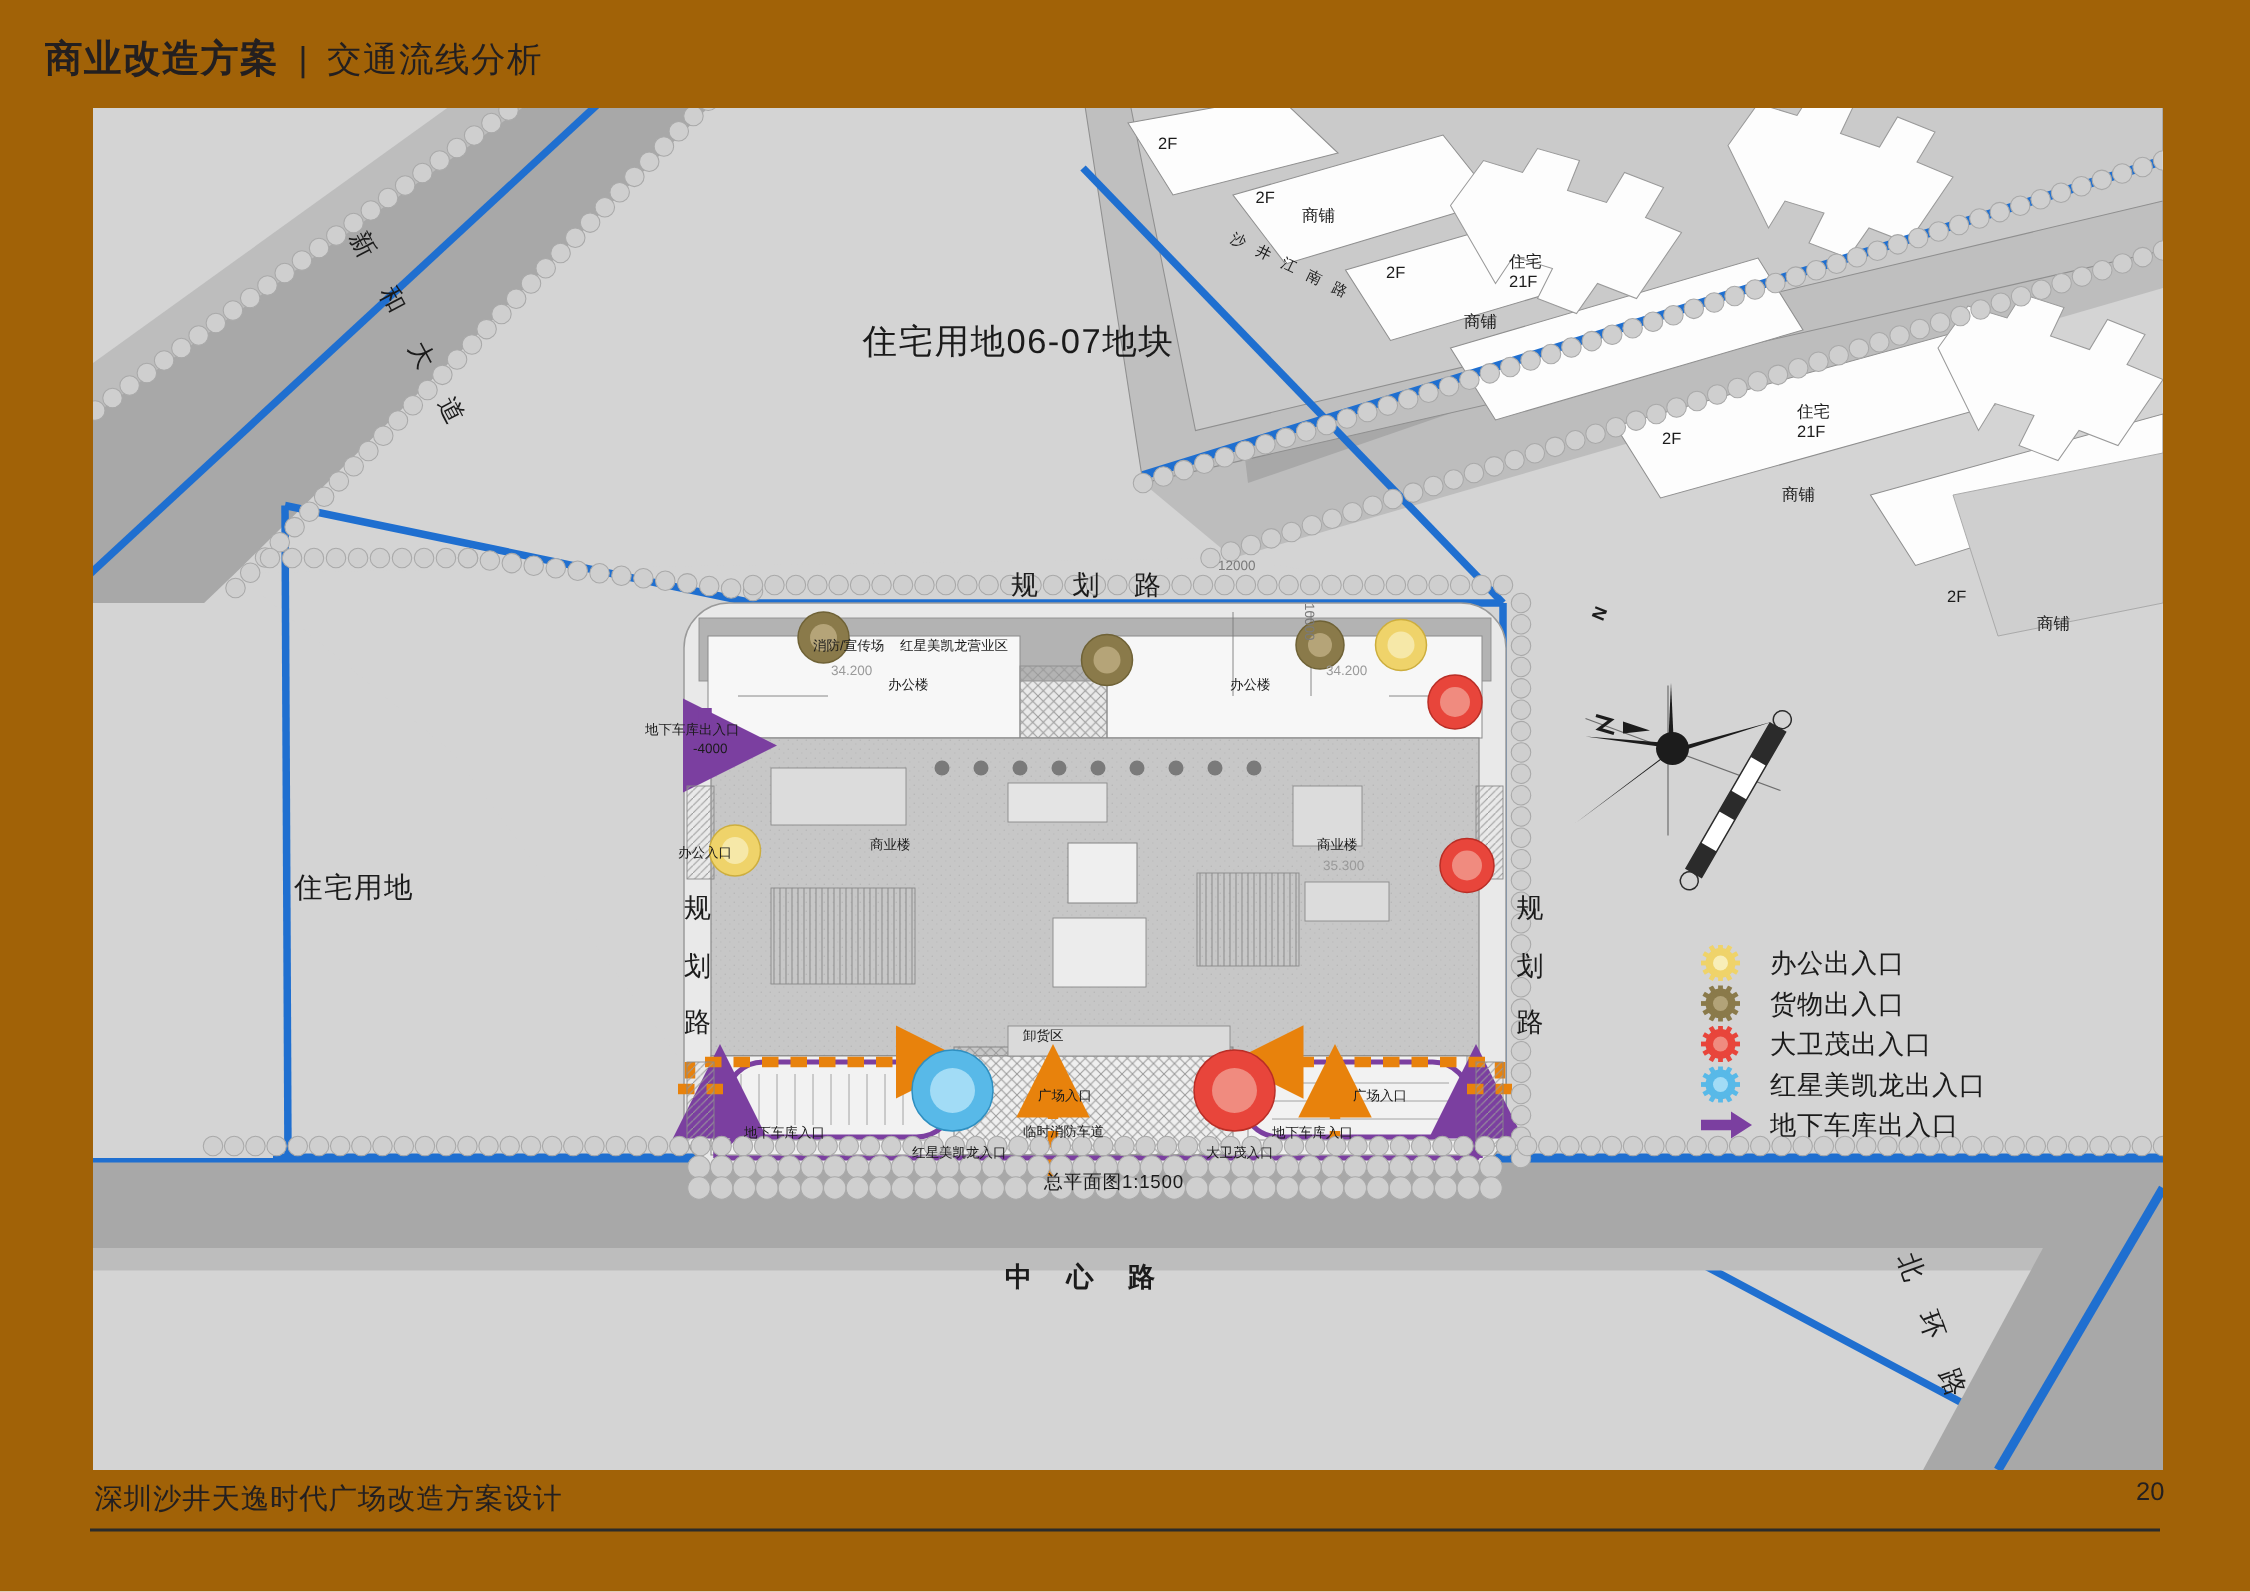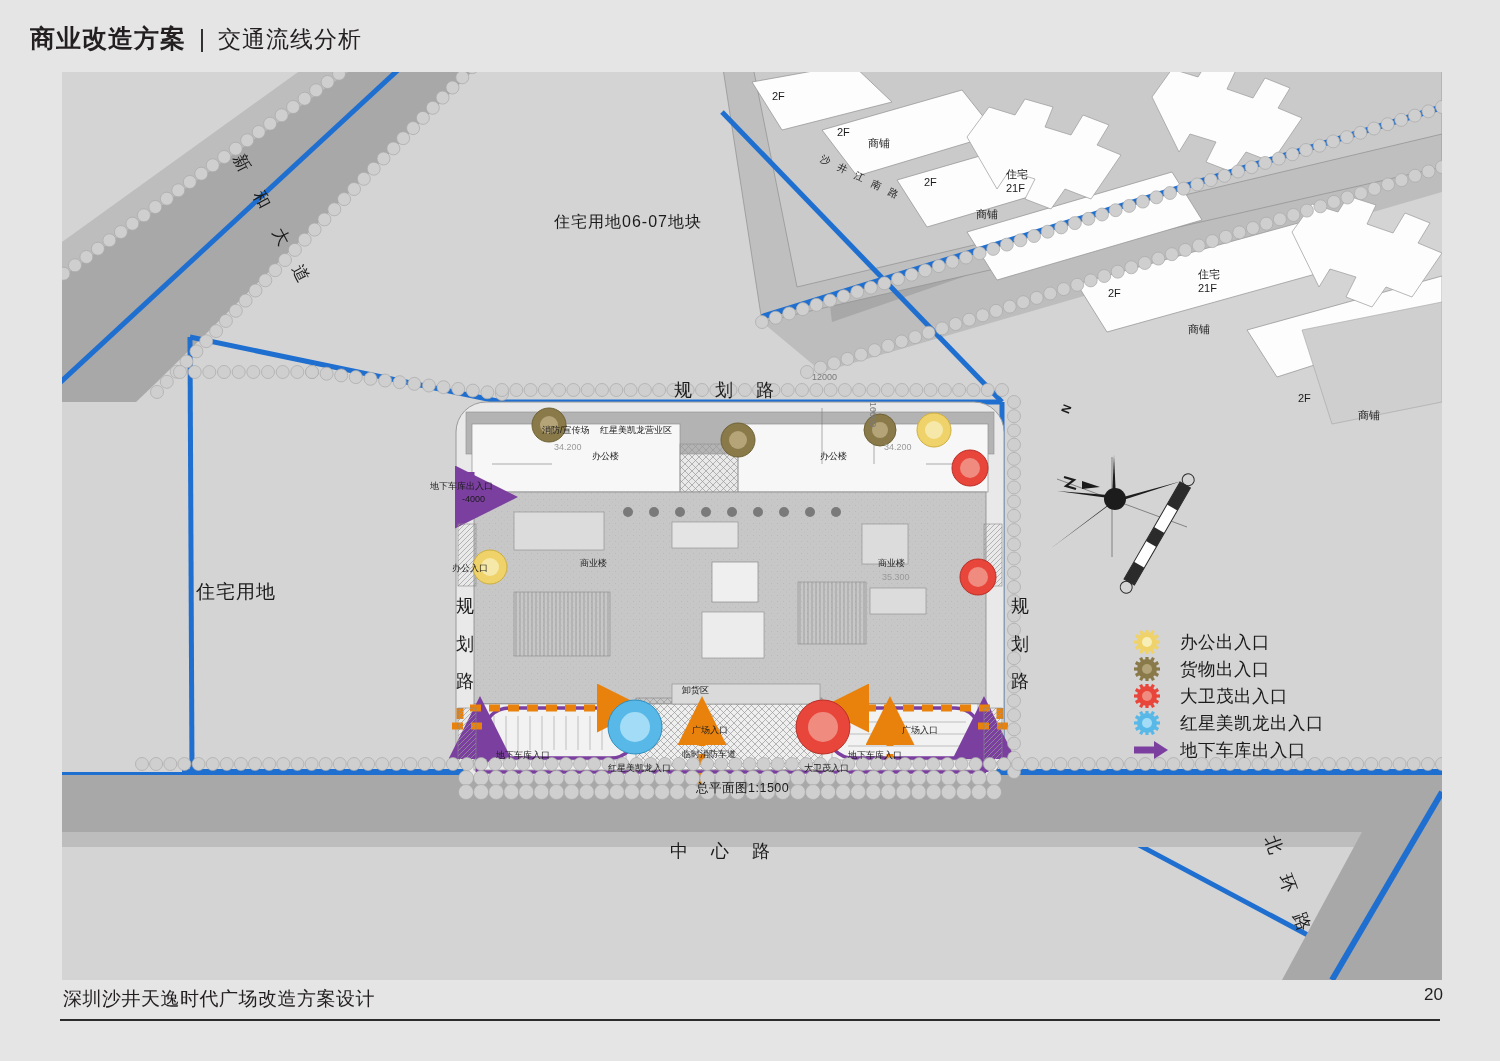--- a/index.html
+++ b/index.html
@@ -2,21 +2,21 @@
 <html><head>
 <meta charset="utf-8">
 <style>
   * { box-sizing: border-box; margin: 0; padding: 0; }
   html, body {
     width: 1500px; height: 1061px;
     background: #ffffff;
     font-family: "Liberation Sans", "DejaVu Sans", sans-serif;
     overflow: hidden;
   }
-  #page { position: relative; width: 1500px; height: 1061px; background: #e5e5e5; }
+  #page { position: relative; width: 1500px; height: 1061px; background: #a16207; }
 
   
   #header { position: absolute; left: 30px; top: 22px; display: flex; align-items: baseline; gap: 10px; }
   #title-main { font-size: 25px; font-weight: bold; color: #231f20; letter-spacing: 1px; }
   #title-sep { font-size: 23px; color: #231f20; font-weight: 300; padding: 0 3px; }
   #title-sub { font-size: 23px; color: #231f20; letter-spacing: 1px; }
 
   
   #footer-rule { position: absolute; left: 60px; top: 1019px; width: 1380px; height: 2px; background: #2b2b2b; }
   #footer-text { position: absolute; left: 63px; top: 986px; font-size: 19px; color: #231f20; letter-spacing: .5px; text-align: right; }
@@ -24,21 +24,21 @@
 
   
   #map {
     position: absolute; left: 62px; top: 72px; width: 1380px; height: 908px;
     background: #d4d4d4; overflow: hidden;
   }
   #map svg { position: absolute; left: 0; top: 0; }
 
   
   .mlabel { position: absolute; color: #1b1b1b; white-space: nowrap; font-family: "Liberation Sans", sans-serif; }
-  .lbl-plot-top { font-size: 16px; letter-spacing: 1px; }
+  .lbl-plot-top { font-size: 23px; letter-spacing: 1px; margin-left: 21px; }
   .lbl-plot-left { font-size: 19px; letter-spacing: 1px; }
   .lbl-road-big { font-size: 18px; letter-spacing: 9px; }
   .lbl-road-vert { font-size: 18px; letter-spacing: 9px; writing-mode: vertical-rl; text-orientation: upright; }
   .lbl-small { font-size: 11px; }
   .lbl-tiny { font-size: 9px; }
   .lbl-scale { font-size: 12.5px; letter-spacing: .5px; }
   .rot-newhe { transform: rotate(62deg); transform-origin: left top; font-size: 17px; letter-spacing: 10px; }
   .rot-jiang { transform: rotate(26deg); transform-origin: left top; font-size: 10px; letter-spacing: 3px; }
   .rot-beihuan { transform: rotate(70deg); transform-origin: left top; font-size: 18px; letter-spacing: 9px; }
 
@@ -747,21 +747,21 @@
     <div class="mlabel lbl-plot-top" style="left:492px; top:140px;">住宅用地06-07地块</div>
 
     <div class="mlabel lbl-plot-left" style="left:134px; top:507px;">住宅用地</div>
 
     <div class="mlabel lbl-road-big" style="left:612px; top:306px;">规 划 路</div>
 
     <div class="mlabel lbl-road-vert" style="left:391px; top:510px;">规 划 路</div>
 
     <div class="mlabel lbl-road-vert" style="left:946px; top:510px;">规 划 路</div>
 
-    <div class="mlabel lbl-road-big" style="left:608px; top:767px;">中 心 路</div>
+    <div class="mlabel lbl-road-big" style="left:608px; top:767px;font-weight:bold;">中 心 路</div>
 
     <div class="mlabel rot-newhe" style="left:186px; top:78px;">新 和 大 道</div>
 
     <div class="mlabel rot-beihuan" style="left:1220px; top:760px;">北 环 路</div>
 
     <div class="mlabel rot-jiang" style="left:762px; top:80px;">沙 井 江 南 路</div>
 
     <div class="mlabel lbl-small" style="left:710px; top:18px;">2F</div>
     <div class="mlabel lbl-small" style="left:775px; top:54px;">2F</div>
     <div class="mlabel lbl-small" style="left:806px; top:64px;">商铺</div>

